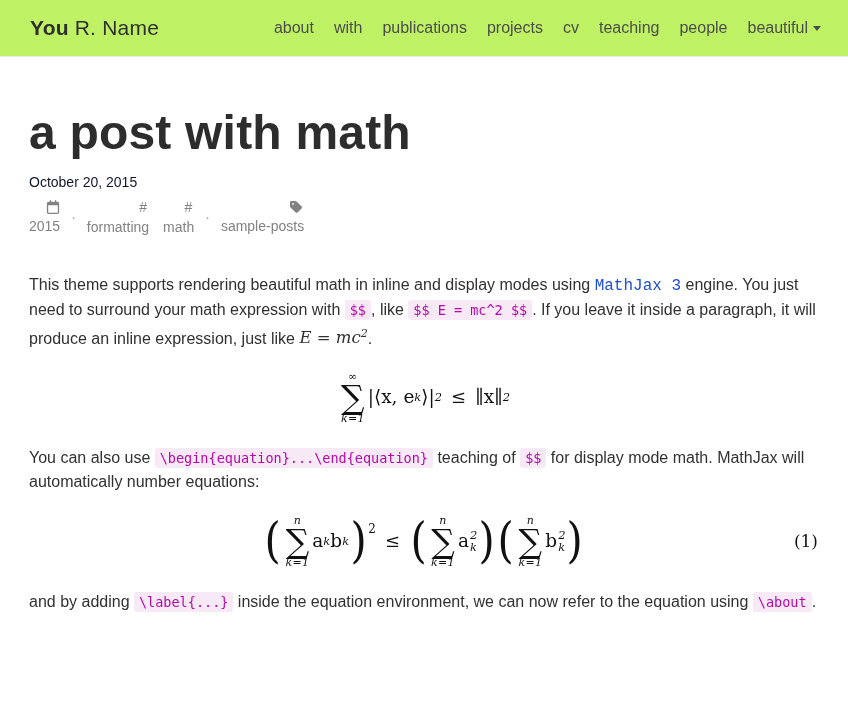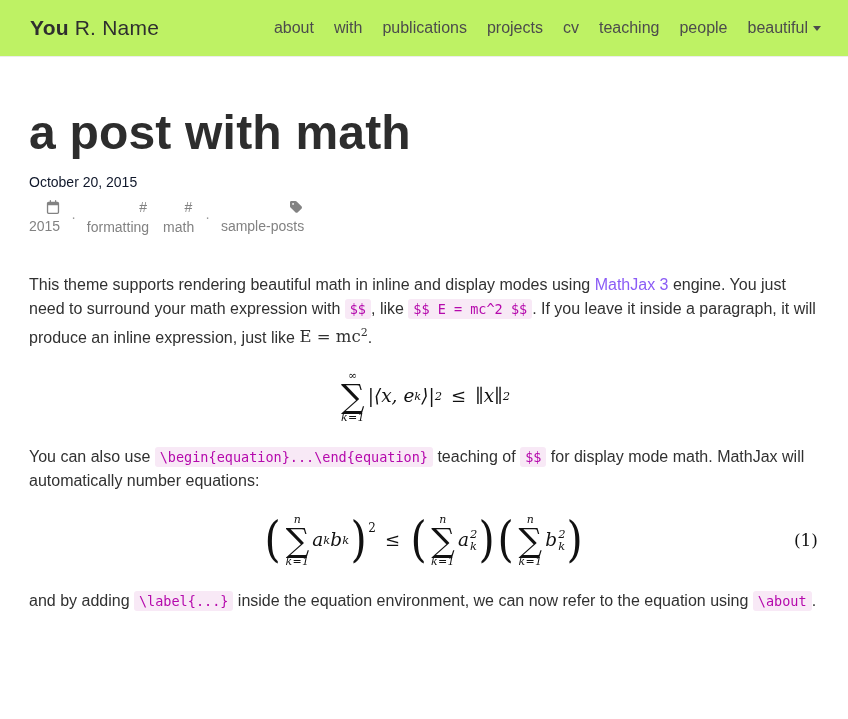--- a/index.html
+++ b/index.html
@@ -37,34 +37,34 @@
   .hash { color:#828282; font-weight:400; margin-right:2px; }
 
   
   .article { margin-top:38px; font-size:16px; line-height:24px; color:#313131; }
   .article p { margin-bottom:16px; }
   .icode {
     font-family:"DejaVu Sans Mono","Liberation Mono",monospace;
     font-size:13.5px; color:#b509ac; background:#f8e9f6;
     padding:2px 5px; border-radius:3px; white-space:nowrap;
   }
-  a.plink { color:#8b5cf6; text-decoration:none; }
-  .imath { font-family:"DejaVu Serif",serif; font-size:16.5px; }
+  a.plink { color:#1d4ed8; text-decoration:none;font-family:Liberation Mono, monospace; }
+  .imath { font-family:"DejaVu Serif",serif; font-style:italic; font-size:16.5px; }
 
   
   .display-math {
     position:relative; display:flex; justify-content:center; align-items:center;
     margin:14px 0 18px 0; min-height:62px;
     font-family:"DejaVu Serif",serif; color:#111;
   }
   .mrow { display:inline-flex; align-items:center; }
   .sum { display:inline-flex; flex-direction:column; align-items:center; line-height:1; margin:0 3px; }
   .sum .lim { font-size:11px; font-style:italic; letter-spacing:.3px; }
   .sum .sigma { font-size:33px; line-height:.95; font-family:"DejaVu Serif",serif; }
-  .mi { font-style:italic; font-size:18.5px; }
+  .mi { font-size:18.5px; }
   .mrow sup, .exp { font-size:11.5px; vertical-align:9px; font-style:italic; font-family:"DejaVu Serif",serif; }
   .mrow sub { font-size:11.5px; vertical-align:-5px; font-style:italic; }
   .rel { font-size:18px; margin:0 9px; }
   .paren { font-size:49px; font-weight:300; font-family:"DejaVu Serif",serif; line-height:.9; transform:scaleX(.85); }
   .stack { display:inline-flex; flex-direction:column; align-items:flex-start; line-height:1.05; font-size:11.5px; font-style:italic; vertical-align:-4px; margin-left:1px; }
   .exp2 { align-self:flex-start; font-size:12px; font-style:normal; margin-top:2px; }
   .eqno { position:absolute; right:1px; top:50%; transform:translateY(-50%); font-size:17px; font-family:"DejaVu Serif",serif; color:#111; }
 </style>
 </head>
 <body>

